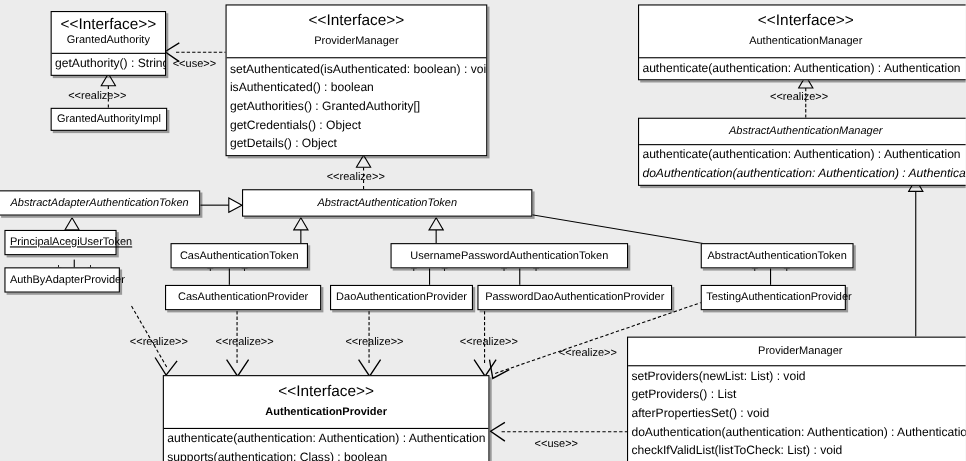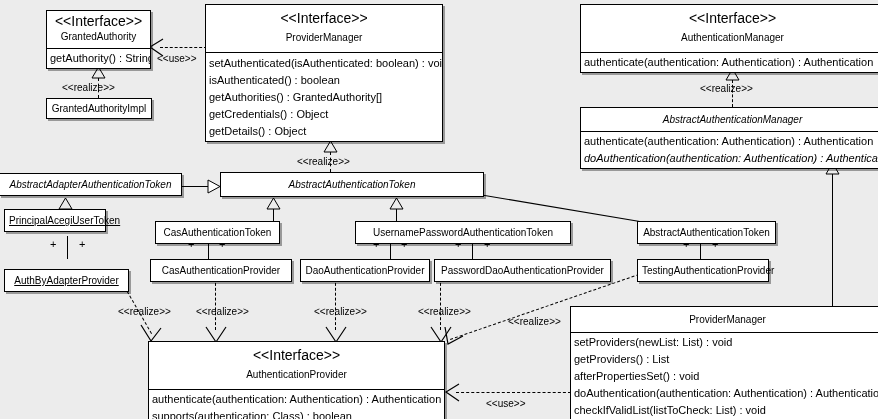--- a/index.html
+++ b/index.html
@@ -208,21 +208,21 @@
       <span class="cname">UsernamePasswordAuthenticationToken</span>
     </div>
   </div>
 
   <div class="uml-class" style="left:637px; top:221px; width:139px;">
     <div class="uml-head compact" style="padding-top:3px; padding-bottom:3px;">
       <span class="cname">AbstractAuthenticationToken</span>
     </div>
   </div>
 
-  <div class="uml-class" style="left:4px; top:269px; width:125px;text-decoration:underline;">
+  <div class="uml-class" style="left:4px; top:243px; width:105px;">
     <div class="uml-head compact" style="padding-top:3px; padding-bottom:3px;">
       <span class="cname">AuthByAdapterProvider</span>
     </div>
   </div>
 
   <div class="uml-class" style="left:150px; top:259px; width:142px;">
     <div class="uml-head compact" style="padding-top:3px; padding-bottom:3px;">
       <span class="cname">CasAuthenticationProvider</span>
     </div>
   </div>
@@ -241,21 +241,21 @@
 
   <div class="uml-class" style="left:637px; top:259px; width:132px;">
     <div class="uml-head compact" style="padding-top:3px; padding-bottom:3px;">
       <span class="cname">TestingAuthenticationProvider</span>
     </div>
   </div>
 
   <div class="uml-class" style="left:148px; top:341px; width:297px;">
     <div class="uml-head" style="padding-top:6px; padding-bottom:7px;">
       <span class="stereo">&lt;&lt;Interface&gt;&gt;</span>
-      <span class="cname" style="margin-top:4px;">AuthenticationProvider</span>
+      <span class="cname" style="margin-top:4px;font-weight:bold;">AuthenticationProvider</span>
     </div>
     <div class="uml-ops">
       <div class="op">authenticate(authentication: Authentication) : Authentication</div>
       <div class="op">supports(authentication: Class) : boolean</div>
     </div>
   </div>
 
   <div class="uml-class" style="left:570px; top:306px; width:315px;">
     <div class="uml-head compact" style="padding-top:5px; padding-bottom:5px;">
       <span class="cname">ProviderManager</span>

